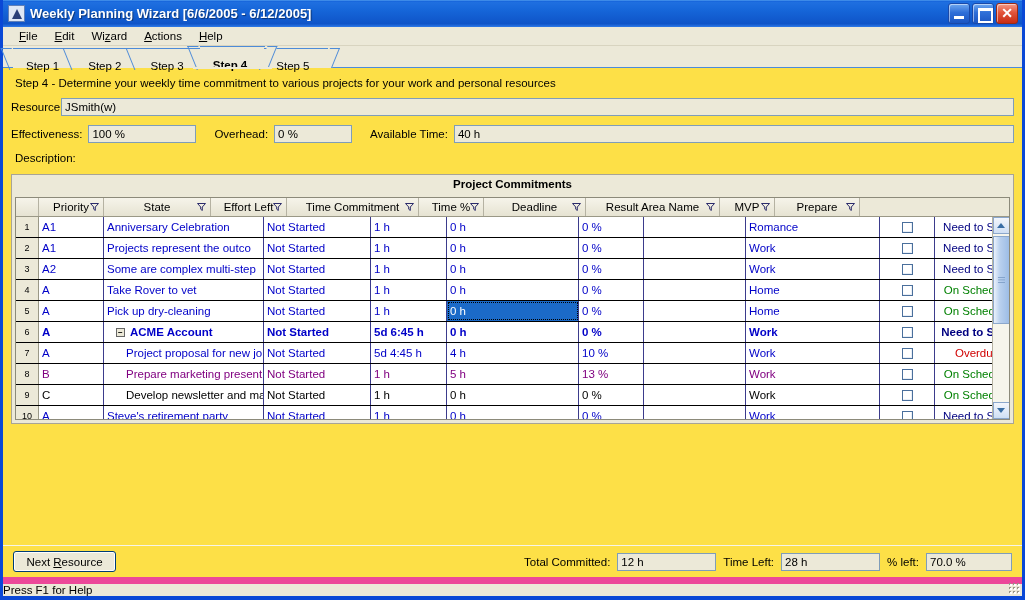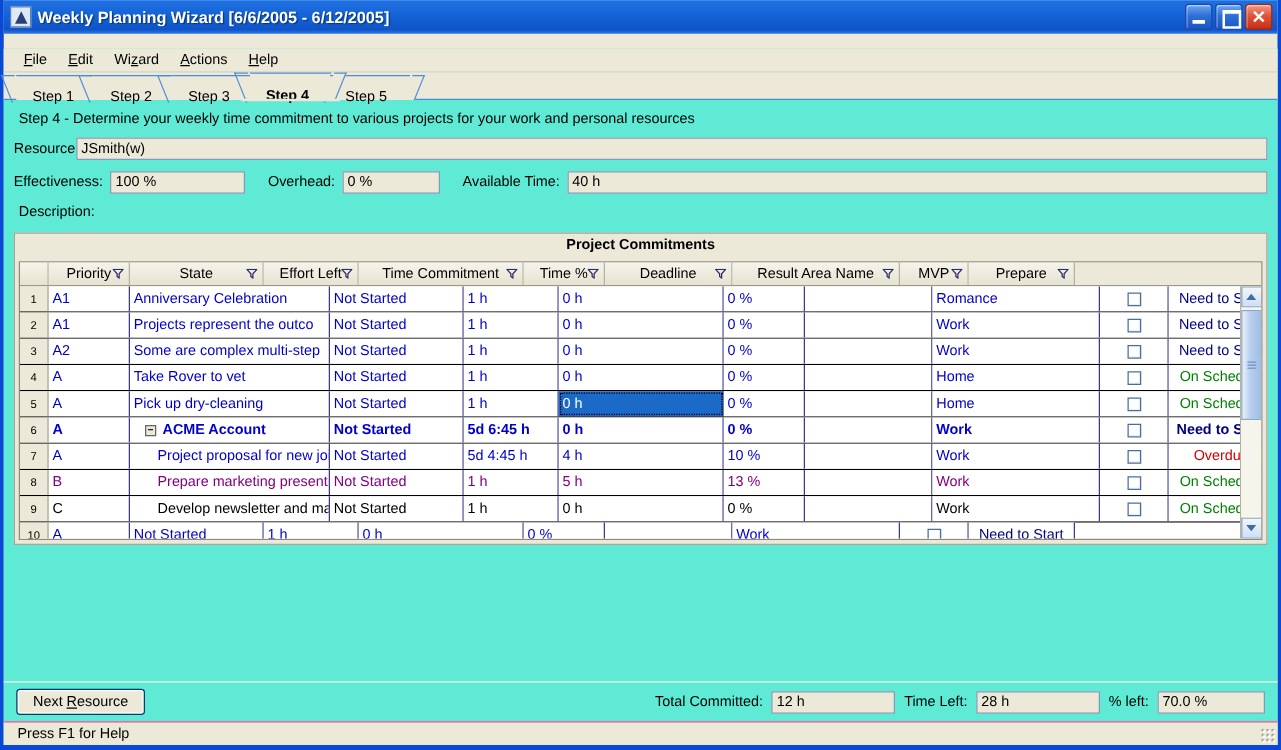--- a/index.html
+++ b/index.html
@@ -73,22 +73,22 @@
     border:2px solid #fff; border-top-width:3px;
   }
   .wb.close .g{
     color:#fff; font-size:14px; font-weight:bold; line-height:19px; text-align:center;
     font-family:"Liberation Sans", sans-serif;
   }
 
   
   #client{
     position:absolute; left:0; right:0; top:27px; bottom:0;
-    background:#5eead4;
-    display:flex; flex-direction:column;margin-top:12px;
+    background:#fde047;
+    display:flex; flex-direction:column;
   }
 
   
   #menubar{
     height:19px; display:flex; align-items:center;
     padding-left:8px; gap:0;
     background:#ece9d8;
     border-bottom:1px solid #d8d4c0;
   }
   .menu-item{
@@ -332,23 +332,23 @@
   }
   #next-resource u{text-decoration:underline;}
   #totals{ margin-left:auto; display:flex; align-items:center; gap:7px; }
   #totals .lbl{ margin:0; }
   .tot-field{ width:99px; }
   .tot-field.small{ width:86px; }
 
   
   #statusbar{
     height:19px; flex:0 0 auto;
-    border-top:1px solid #ec4899;
-    background:#ece9d8;
-    display:flex; align-items:center; padding-left:11px;
+    border-top:7px solid #ec4899;
+    background:#ece9d8;
+    display:flex; align-items:center; padding-left:0;
     font-size:11.5px; position:relative;
   }
   #resize-grip{
     position:absolute; right:2px; bottom:2px; width:11px;height:11px;
     background-image:
       radial-gradient(circle at 1.2px 1.2px,#fff 1px,transparent 1.2px),
       radial-gradient(circle at 1.2px 1.2px,#97958a 1px,transparent 1.2px);
     background-size:4px 4px,4px 4px;
     background-position:1px 1px,0 0;
   }
@@ -642,20 +642,23 @@
                   <div class="gcell" style="width: 102px; color: rgb(0, 0, 0);"></div>
                   <div class="gcell" style="width: 134px; color: rgb(0, 0, 0);">Work</div>
                   <div class="gcell center" style="width: 55px;">
                     <span class="chk"></span>
                   </div>
                   <div class="gcell center" style="width: 85px; color: rgb(0, 128, 0);">On Schedule</div>
                 </div>
                 <div class="grow">
                   <div class="gcell rownum" style="width: 23px;">10</div>
                   <div class="gcell" style="width: 65px; color: rgb(0, 0, 200);">A</div>
+                  <div class="gcell" style="width: 160px; color: rgb(0, 0, 200);">
+                    <span>Steve's retirement party</span>
+                  </div>
                   <div class="gcell" style="width: 107px; color: rgb(0, 0, 200);">Not Started</div>
                   <div class="gcell" style="width: 76px; color: rgb(0, 0, 200);">1 h</div>
                   <div class="gcell" style="width: 132px; color: rgb(0, 0, 200);">0 h</div>
                   <div class="gcell" style="width: 65px; color: rgb(0, 0, 200);">0 %</div>
                   <div class="gcell" style="width: 102px; color: rgb(0, 0, 200);"></div>
                   <div class="gcell" style="width: 134px; color: rgb(0, 0, 200);">Work</div>
                   <div class="gcell center" style="width: 55px;">
                     <span class="chk"></span>
                   </div>
                   <div class="gcell center" style="width: 85px; color: rgb(0, 0, 128);">Need to Start</div>

